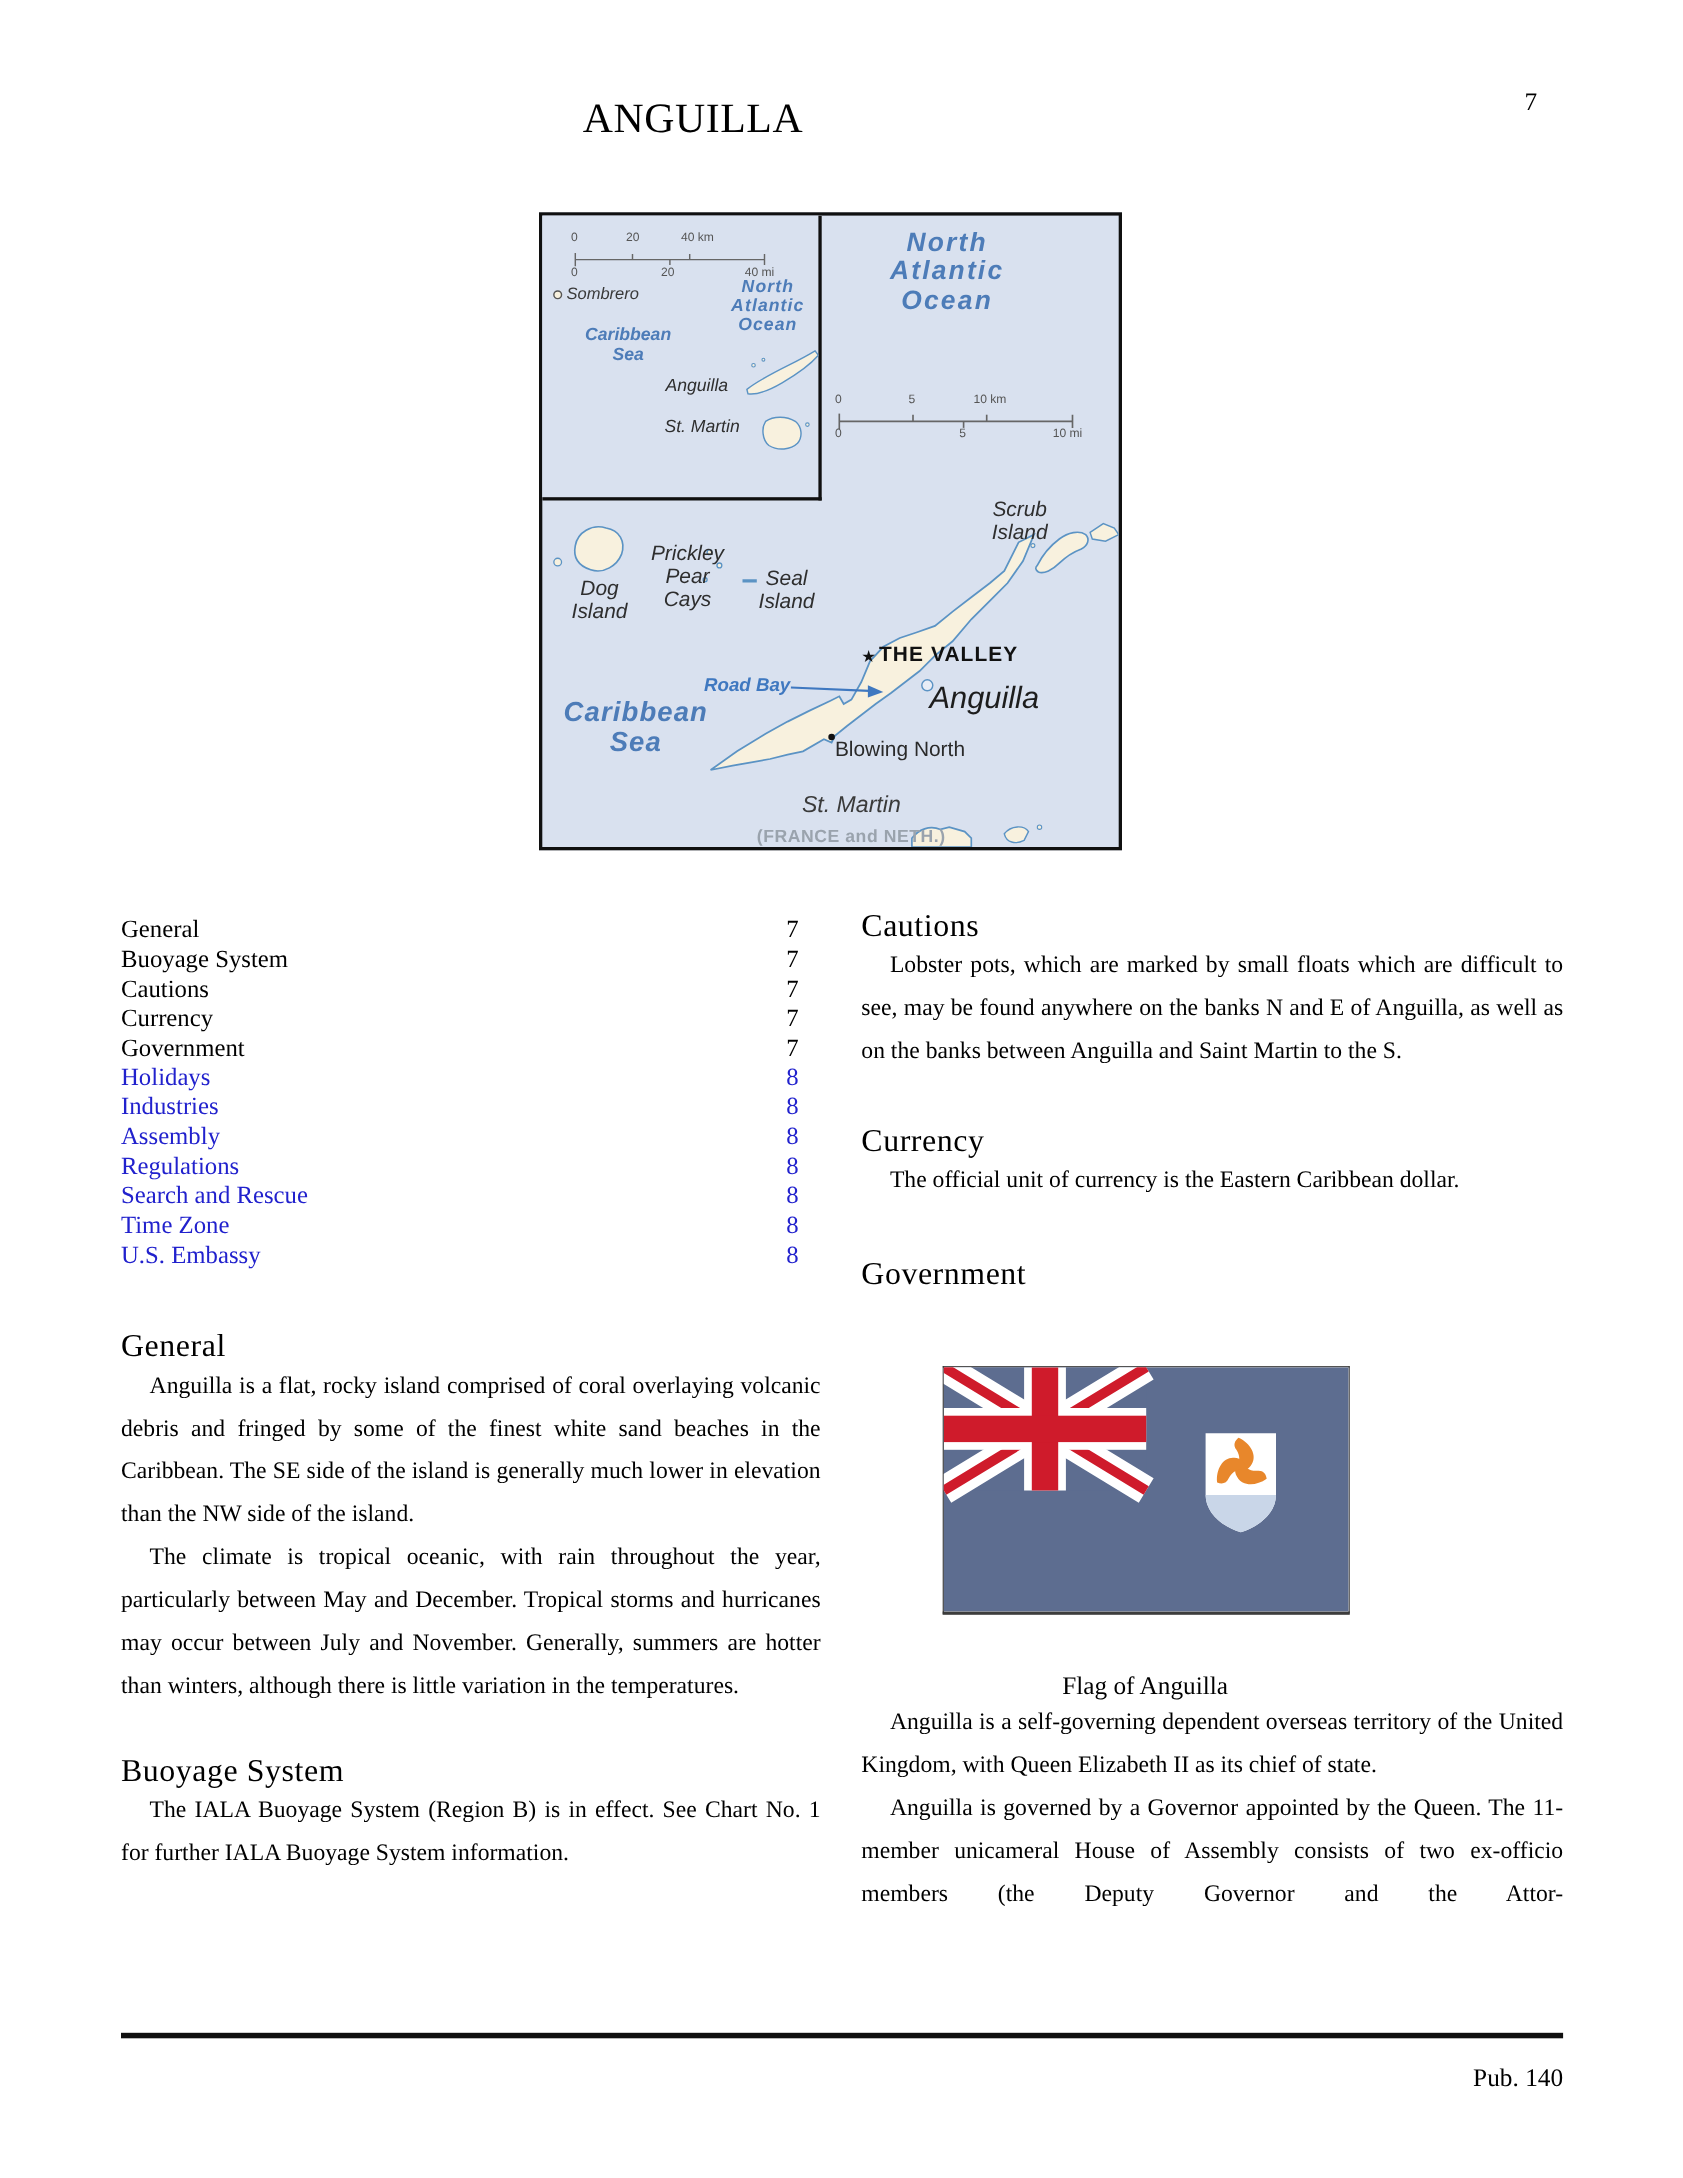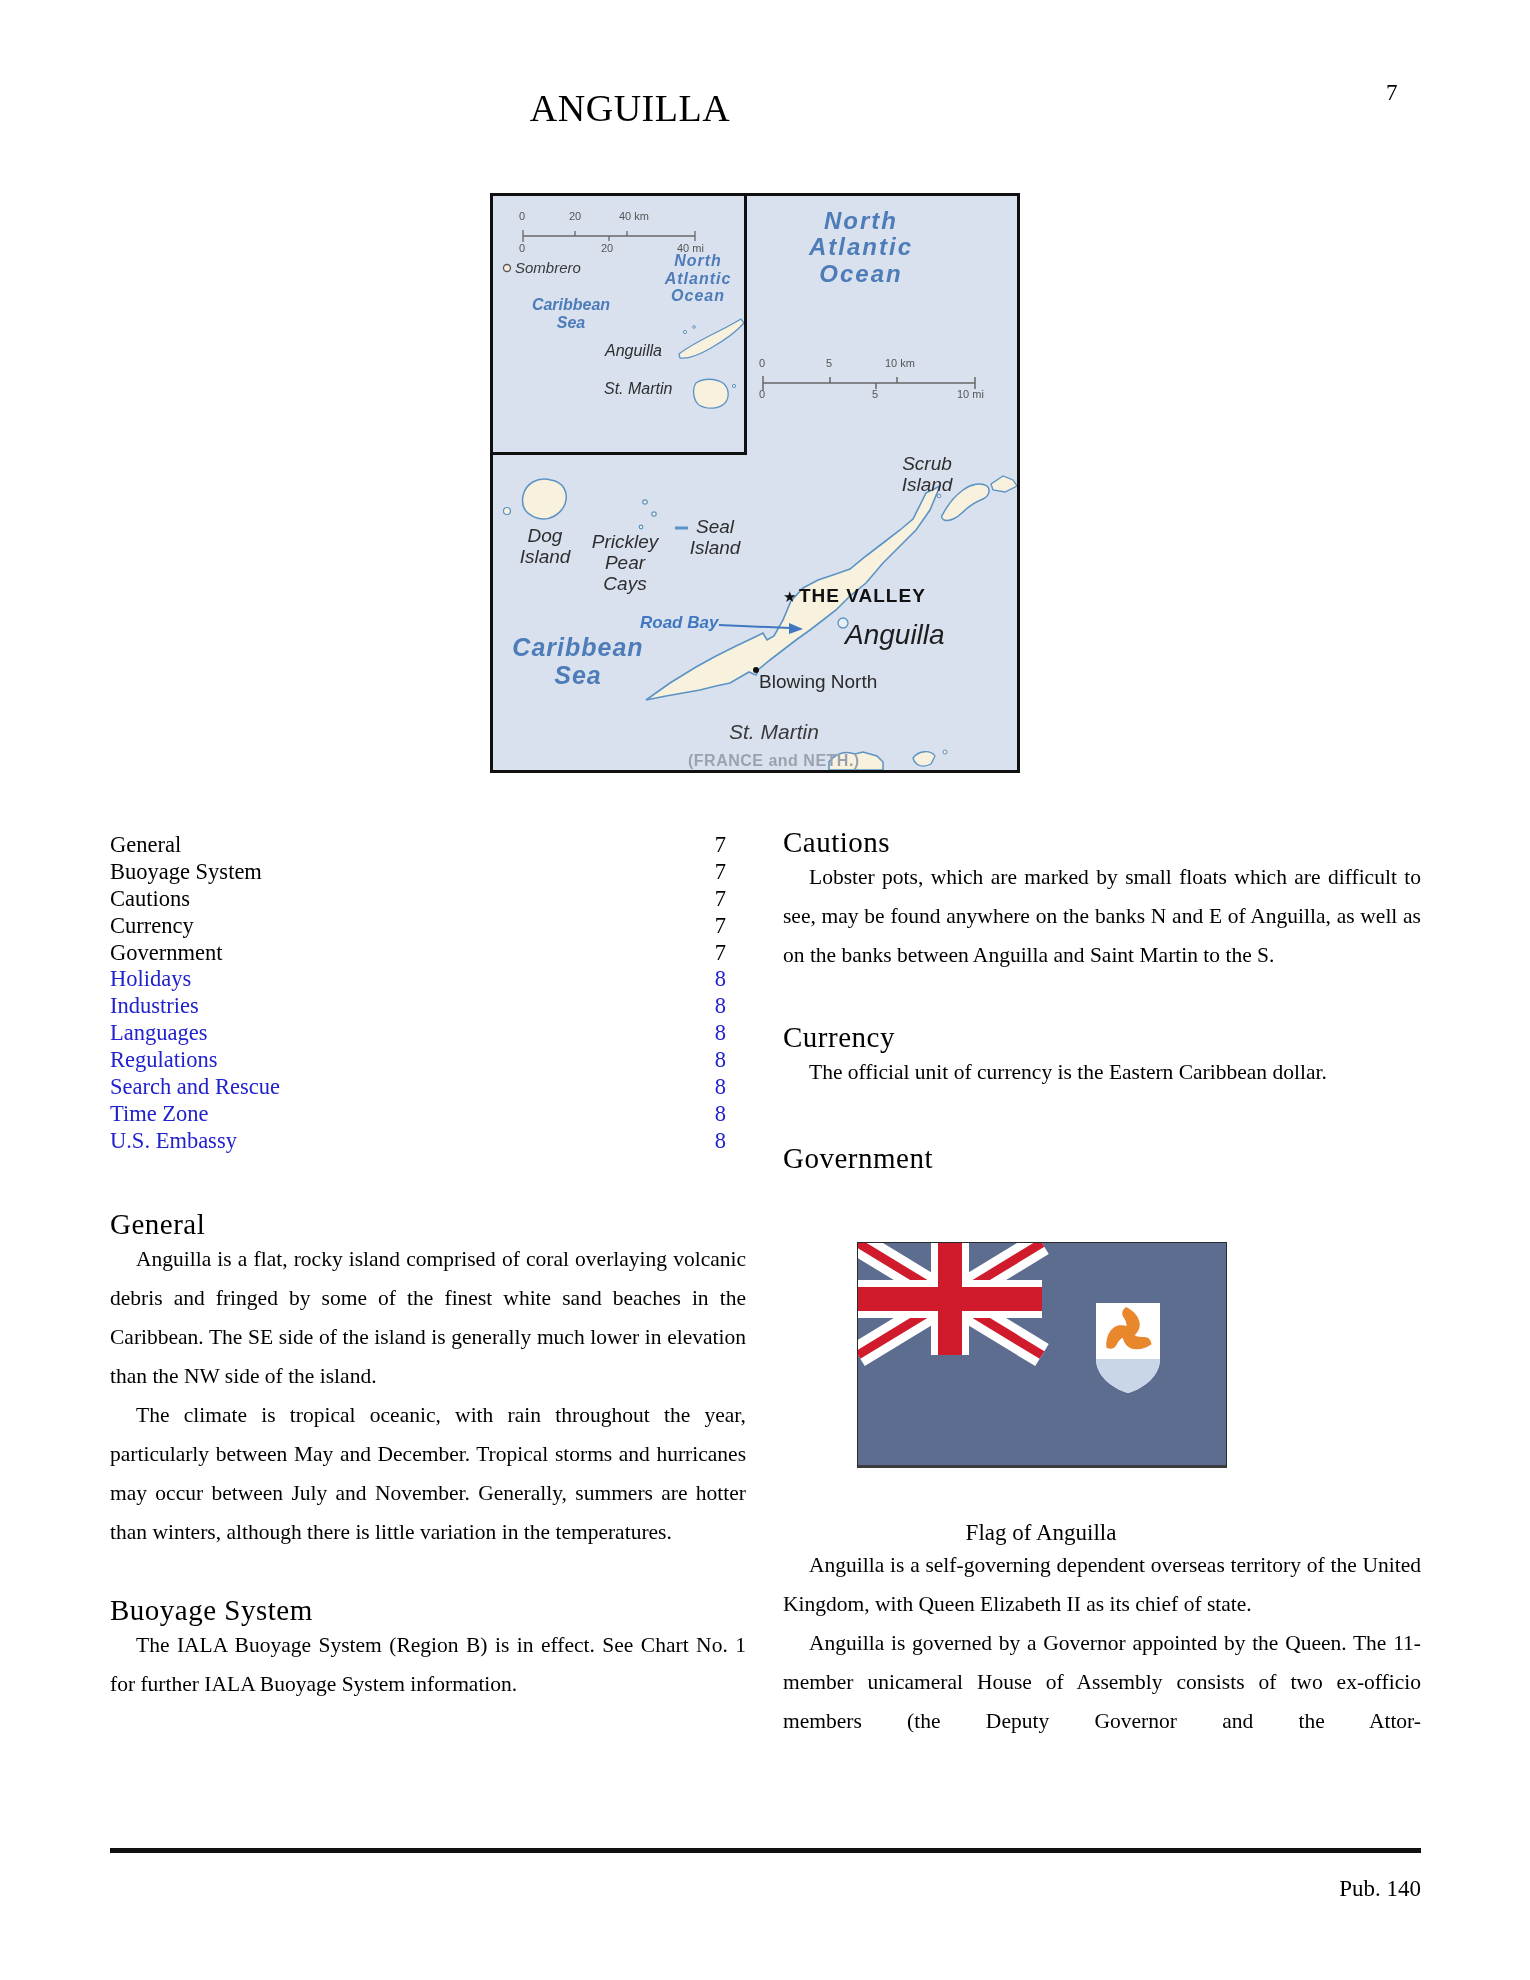--- a/index.html
+++ b/index.html
@@ -22,21 +22,21 @@
   .scalelab{position:absolute;font-family:"Liberation Sans",sans-serif;font-size:11px;color:#555;white-space:nowrap;}
   .ocean-main{left:303px;top:12px;width:130px;text-align:center;font-size:24px;letter-spacing:2px;}
   .carib-main{left:10px;top:438px;width:150px;text-align:center;font-size:25px;letter-spacing:1px;}
   .ocean-inset{left:152px;top:56px;width:106px;text-align:center;font-size:16px;letter-spacing:1px;}
   .carib-inset{left:26px;top:100px;width:104px;text-align:center;font-size:16px;}
   .lab-sombrero{left:22px;top:64px;font-size:15px;color:#3a3a3a;}
   .lab-anguilla-inset{left:112px;top:146px;font-size:16px;}
   .lab-stmartin-inset{left:111px;top:184px;font-size:16px;}
   .lab-scrub{left:392px;top:258px;width:84px;text-align:center;font-size:19px;}
   .lab-dog{left:10px;top:330px;width:84px;text-align:center;font-size:19px;}
-  .lab-prickley{left:84px;top:298px;width:96px;text-align:center;font-size:19px;margin-top:38px;}
+  .lab-prickley{left:84px;top:298px;width:96px;text-align:center;font-size:19px;}
   .lab-seal{left:186px;top:321px;width:72px;text-align:center;font-size:19px;}
   .lab-valley{left:306px;top:390px;font-size:19px;font-weight:700;font-style:normal;letter-spacing:1px;color:#111;}
   .valley-star{position:absolute;left:290px;top:392px;font-size:15px;color:#111;font-family:"DejaVu Sans",sans-serif;}
   .lab-roadbay{left:147px;top:418px;font-size:17px;color:#3f78c0;}
   .lab-anguilla-main{left:352px;top:424px;font-size:28px;color:#1d1d1d;}
   .lab-blowing{left:266px;top:476px;font-size:19px;font-style:normal;color:#2a2a2a;}
   .lab-stmartin-main{left:236px;top:524px;font-size:21px;color:#3a3a3a;}
   .lab-france{left:195px;top:556px;font-size:16px;font-style:normal;font-weight:700;color:#9aa3ad;letter-spacing:.5px;}
 
   
@@ -208,21 +208,21 @@
       </div>
     <div class="toc-row link">
         <span>Holidays</span>
         <span class="pg">8</span>
       </div>
     <div class="toc-row link">
         <span>Industries</span>
         <span class="pg">8</span>
       </div>
     <div class="toc-row link">
-        <span>Languages</span>
+        <span>Assembly</span>
         <span class="pg">8</span>
       </div>
     <div class="toc-row link">
         <span>Regulations</span>
         <span class="pg">8</span>
       </div>
     <div class="toc-row link">
         <span>Search and Rescue</span>
         <span class="pg">8</span>
       </div>

